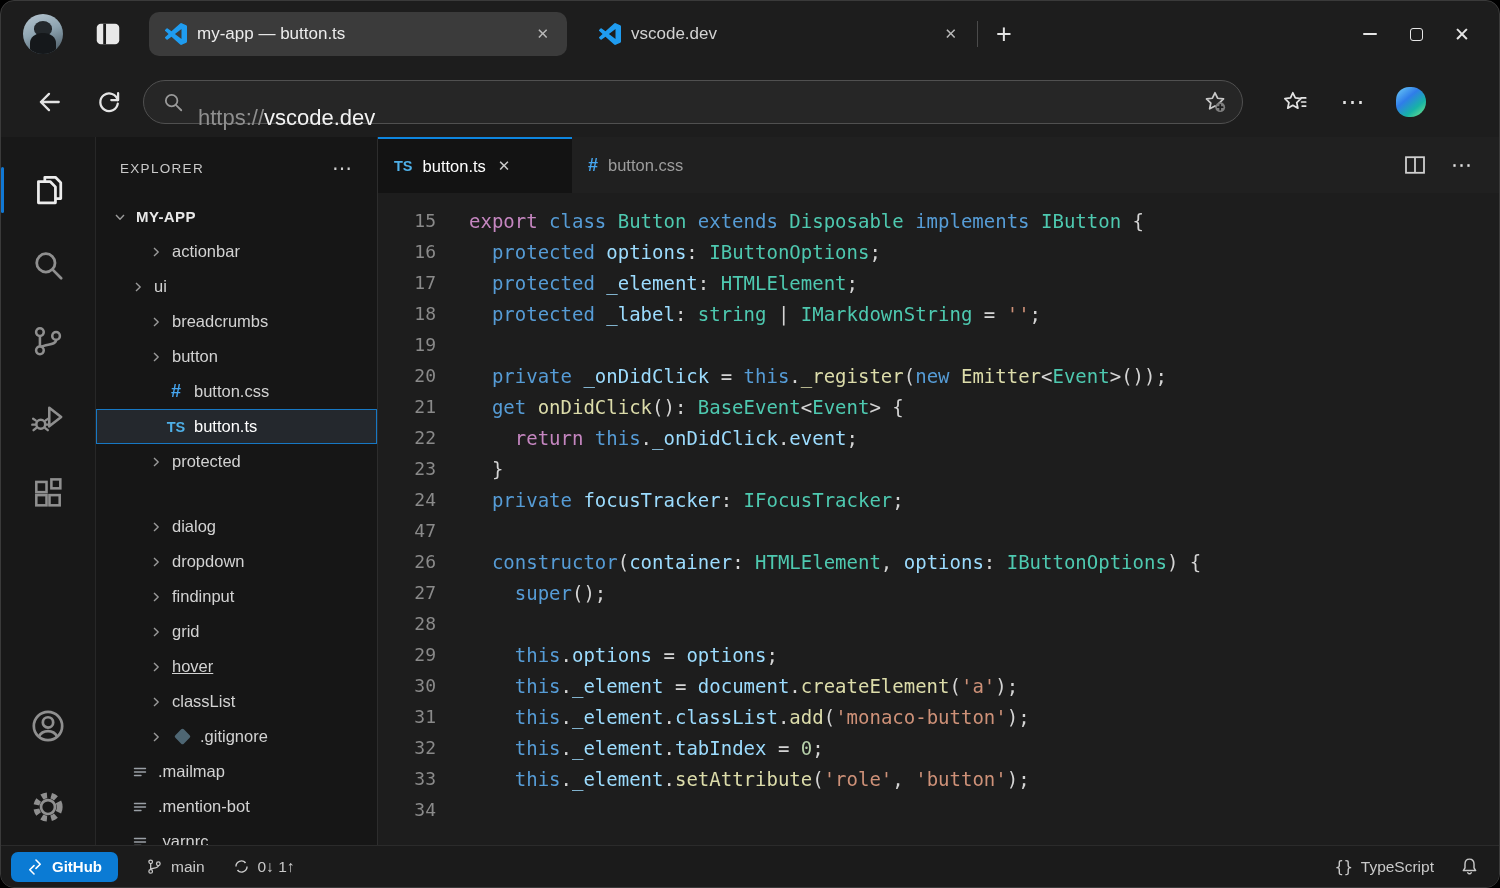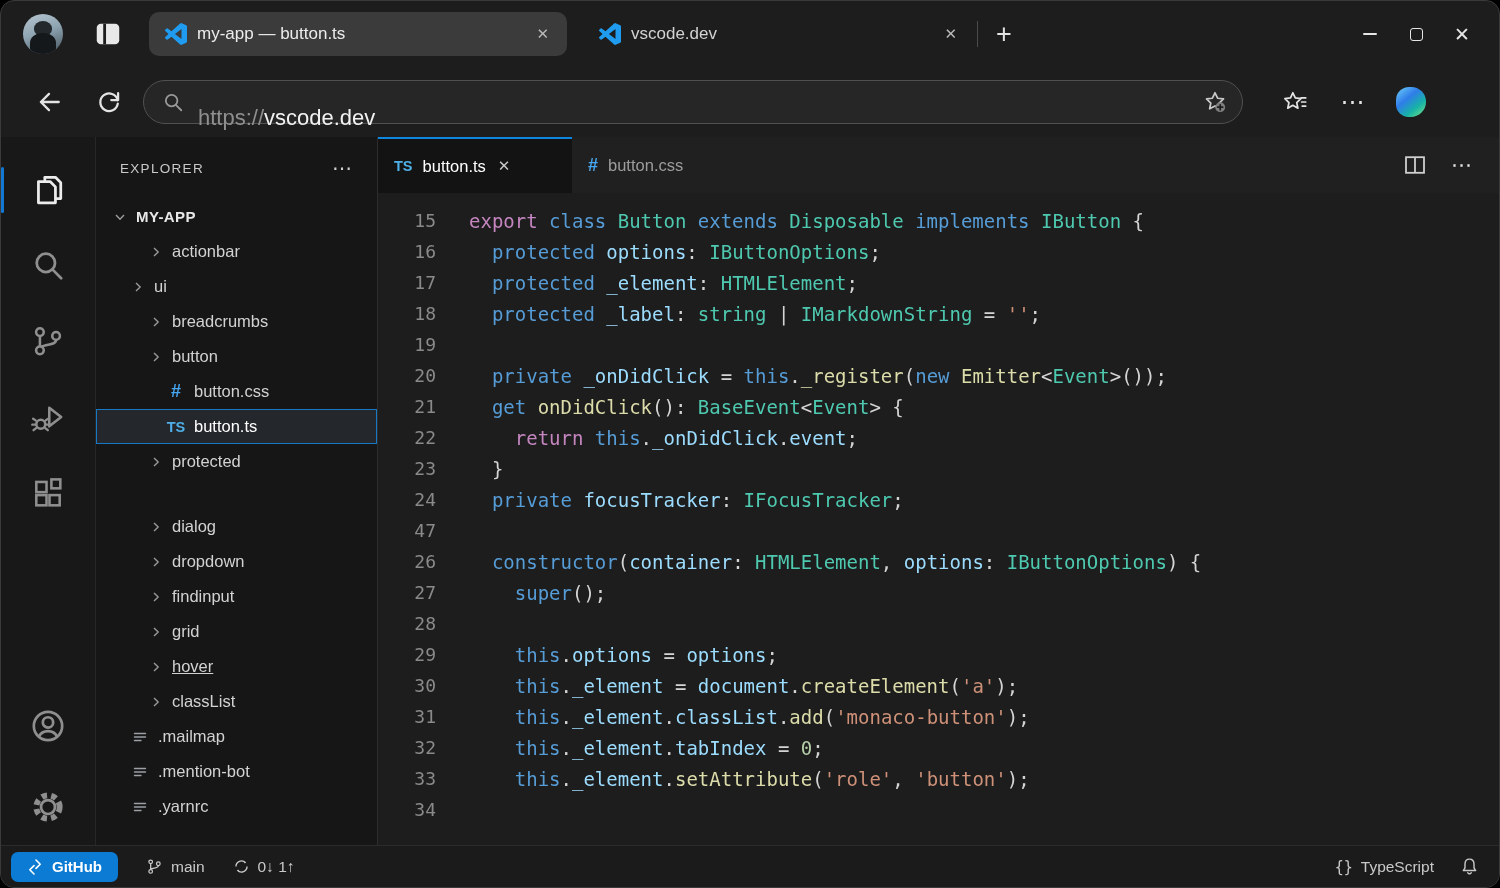--- a/index.html
+++ b/index.html
@@ -300,20 +300,29 @@
             <svg class="chev" width="16" height="16" viewBox="0 0 16 16">
               <path d="M6 4l4.2 4L6 12" fill="none" stroke="#9a9a9a" stroke-width="1.4" stroke-linejoin="round"></path>
             </svg>
             <span>hover</span>
           </div>
           <div class="trow" style="padding-left: 52px;">
             <svg class="chev" width="16" height="16" viewBox="0 0 16 16">
               <path d="M6 4l4.2 4L6 12" fill="none" stroke="#9a9a9a" stroke-width="1.4" stroke-linejoin="round"></path>
             </svg>
             <span>classList</span>
+          </div>
+          <div class="trow" style="padding-left: 52px;">
+            <svg class="chev" width="16" height="16" viewBox="0 0 16 16">
+              <path d="M6 4l4.2 4L6 12" fill="none" stroke="#9a9a9a" stroke-width="1.4" stroke-linejoin="round"></path>
+            </svg>
+            <span class="ficon">
+              <span class="git-diamond"></span>
+            </span>
+            <span>.gitignore</span>
           </div>
           <div class="trow" style="padding-left: 34px;">
             <span class="ficon">
               <svg width="16" height="16" viewBox="0 0 16 16">
                 <path d="M2.5 4.5h11M2.5 8h11M2.5 11.5h6.5" stroke="#9aa0a6" stroke-width="1.4" stroke-linecap="round"></path>
               </svg>
             </span>
             <span>.mailmap</span>
           </div>
           <div class="trow" style="padding-left: 34px;">

